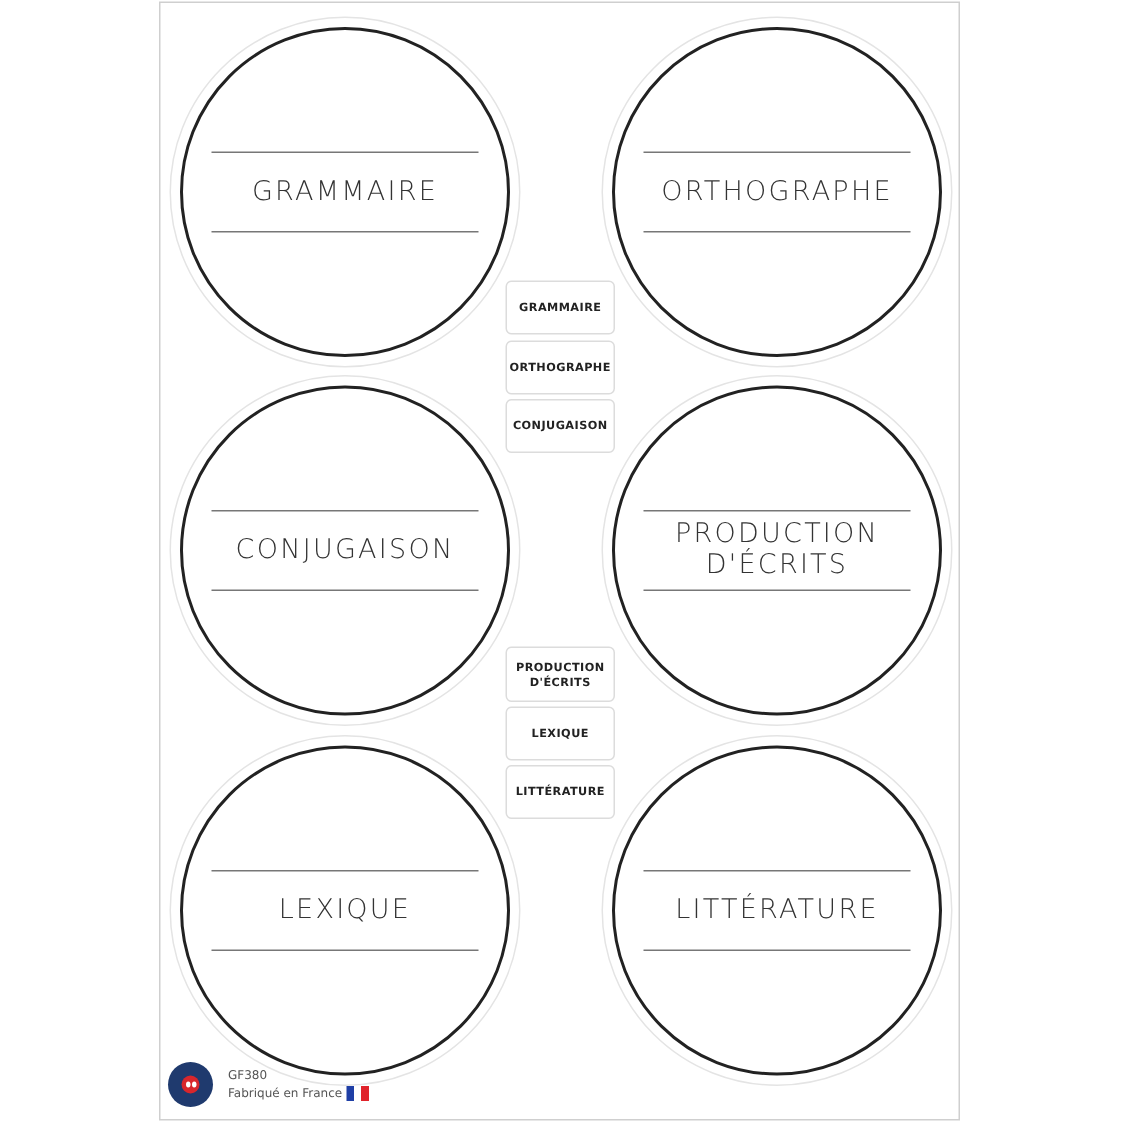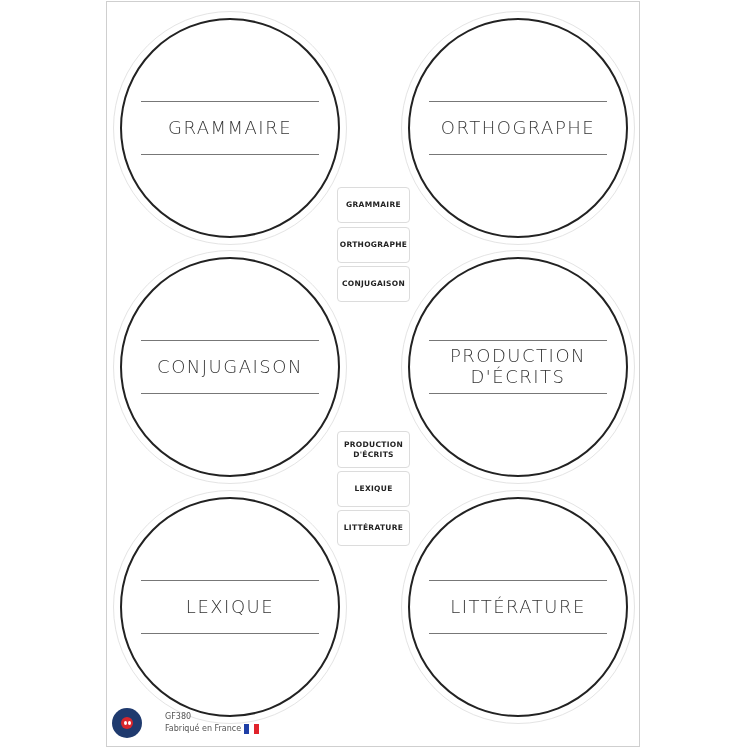--- a/index.html
+++ b/index.html
@@ -7,21 +7,21 @@
   .sheet { position:absolute; left:106px; top:1px; width:534px; height:746px; border:1px solid #cfcfcf; background:#fff; box-sizing:border-box; }
   .sticker { position:absolute; width:234px; height:234px; border-radius:50%; border:1px solid #e4e4e4; box-sizing:border-box; }
   .sticker .ring { position:absolute; left:6px; top:6px; right:6px; bottom:6px; border-radius:50%; border:2px solid #222; box-sizing:border-box; }
   .sticker .line { position:absolute; left:27px; right:27px; height:1px; background:#777; }
   .sticker .label { position:absolute; left:20px; right:20px; text-align:center; color:#333; font-size:18px; letter-spacing:1.5px; font-weight:300; line-height:21px; white-space:pre-line; }
   .tag { position:absolute; left:337px; width:73px; border:1px solid #dcdcdc; border-radius:4px; box-sizing:border-box; display:flex; align-items:center; justify-content:center; text-align:center; font-size:7.5px; font-weight:bold; color:#222; letter-spacing:0.3px; line-height:10px; white-space:pre-line; }
   .footer { position:absolute; left:112px; top:708px; display:flex; align-items:center; }
   .logo { width:30px; height:30px; border-radius:50%; background:#1f3a6e; position:relative; }
   .logo .inner { position:absolute; left:9px; top:9px; width:12px; height:12px; border-radius:50%; background:#d8262c; }
   .logo .eye { position:absolute; top:13px; width:3px; height:4px; background:#fff; border-radius:50%; }
-  .ftext { margin-left:23px; font-size:8px; color:#555; line-height:12px; }
+  .ftext { margin-left:10px; font-size:8px; color:#555; line-height:12px; }
   .flag { display:inline-block; vertical-align:middle; width:15px; height:10px; margin-left:3px; background:linear-gradient(90deg,#1f3fa6 0 33%,#fff 33% 66%,#e0232b 66% 100%); }
 </style>
 </head>
 <body>
 
 <div class="sheet"></div>
 
 <div class="sticker" style="left:113px;top:11px;">
   <div class="ring"></div>
   <div class="line" style="top:89px;"></div>

